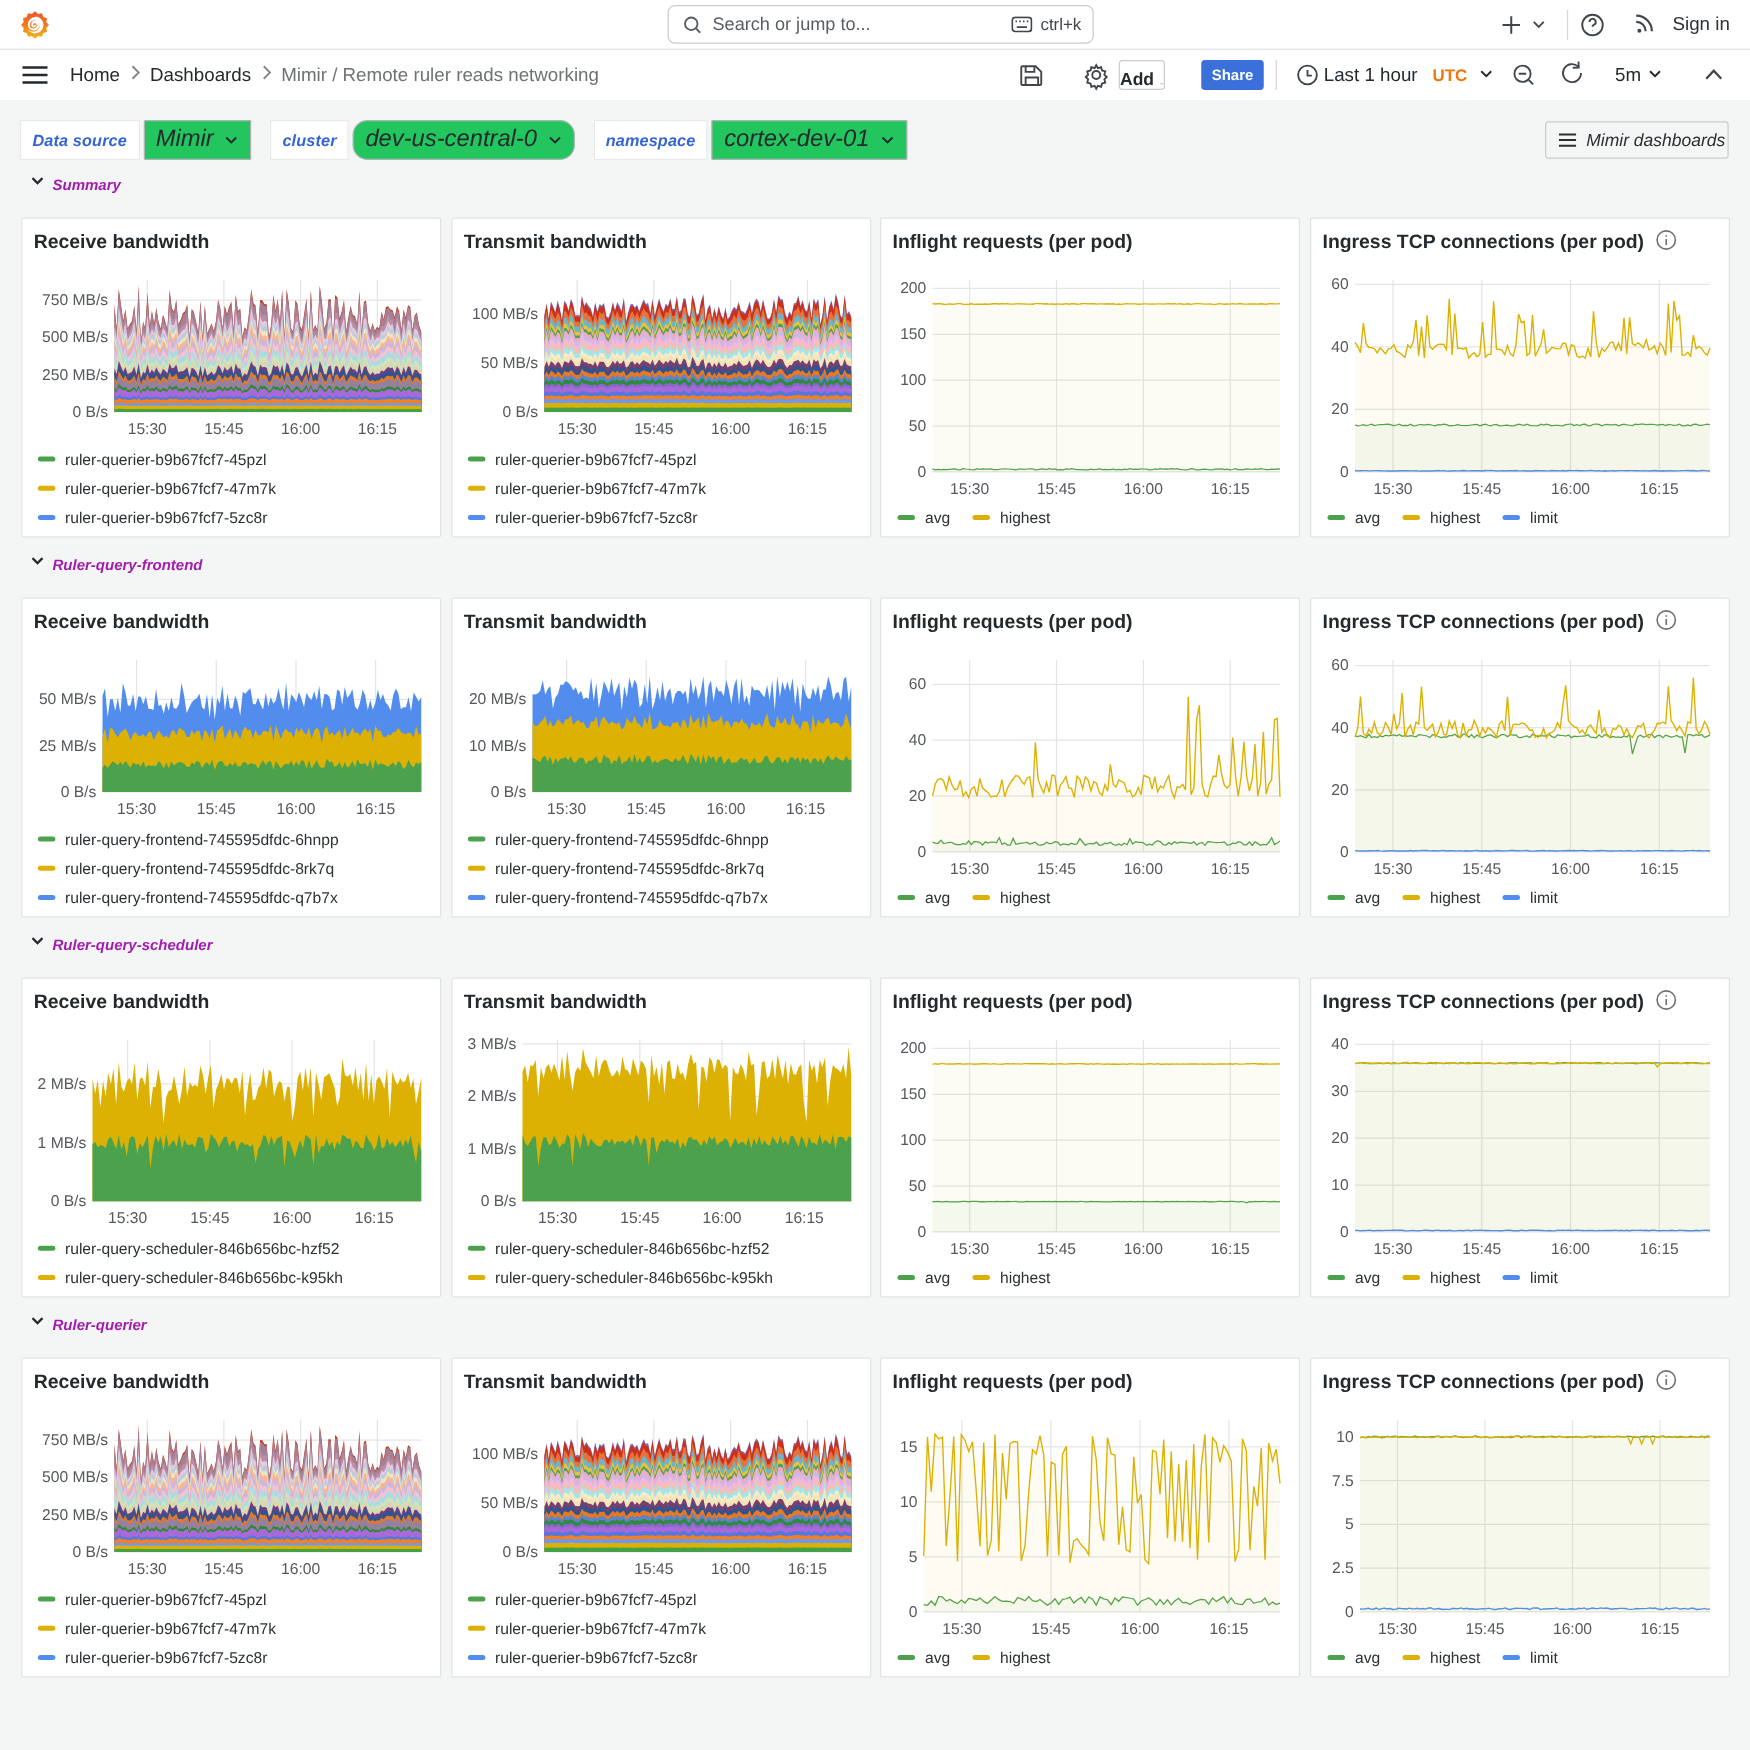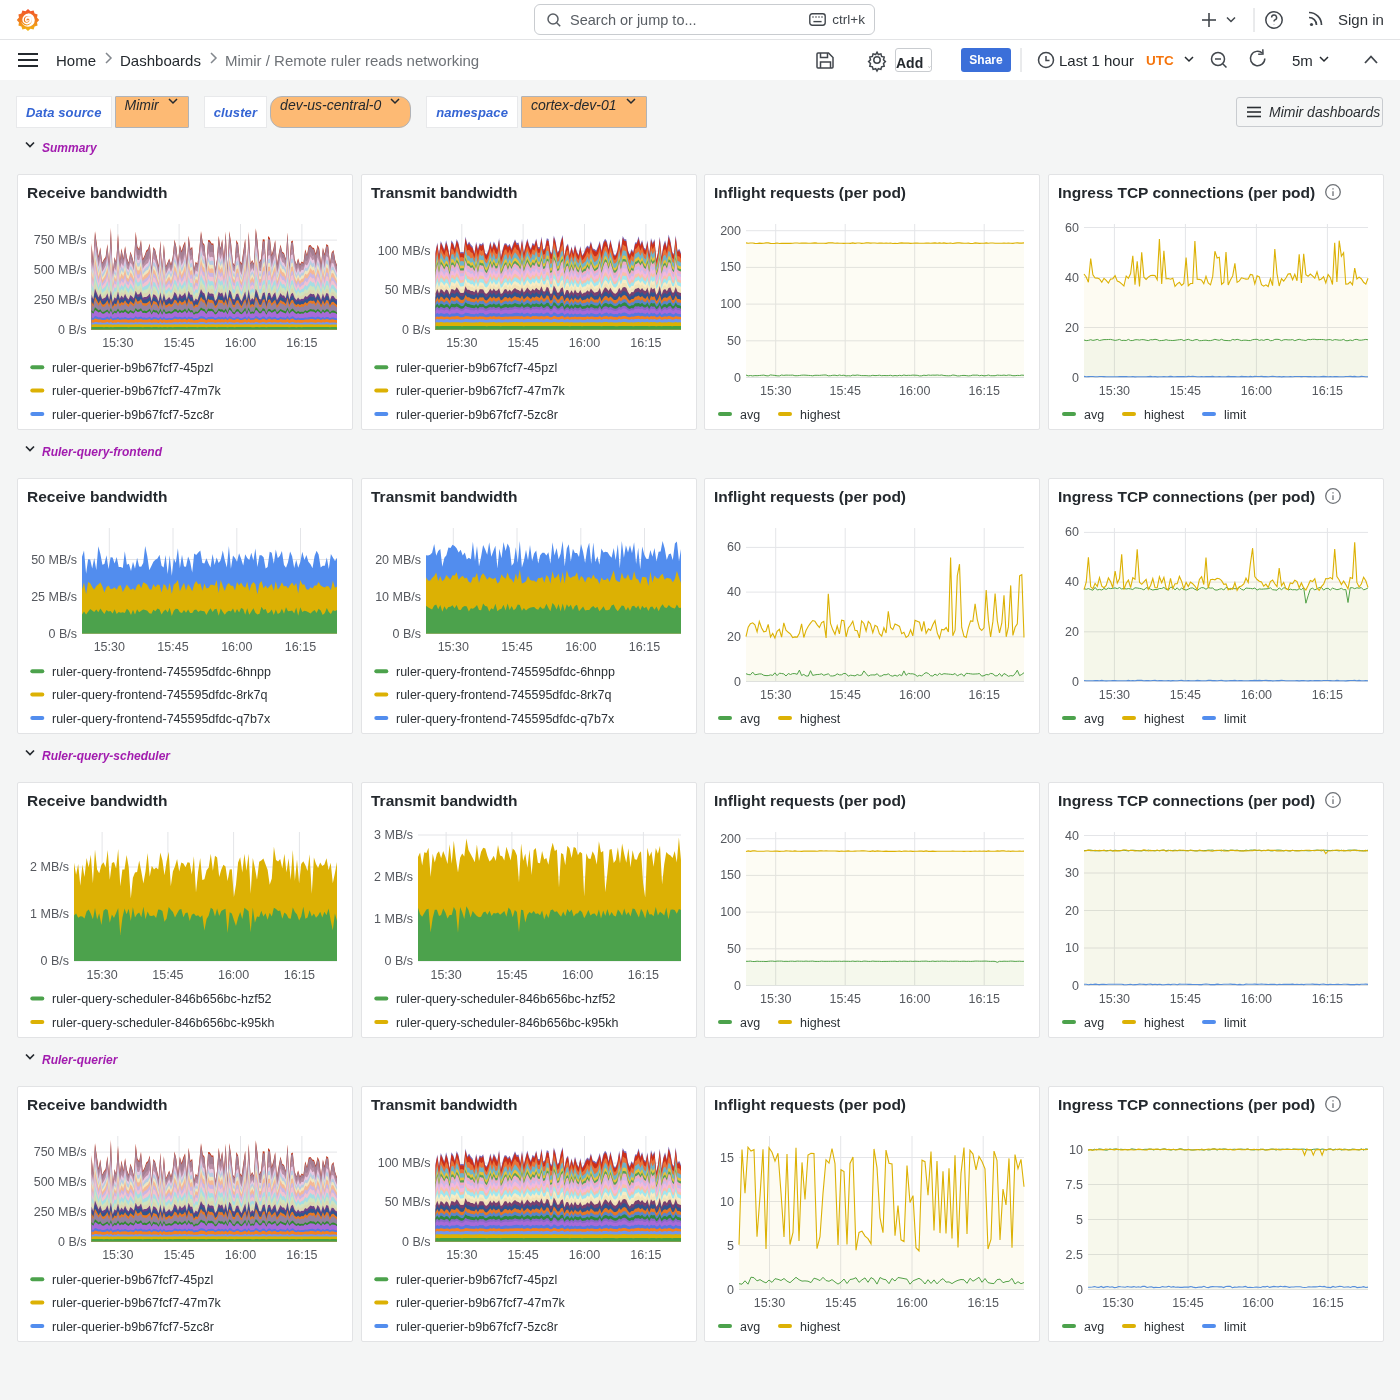--- a/index.html
+++ b/index.html
@@ -5,21 +5,21 @@
 * { margin:0; padding:0; box-sizing:border-box; }
 html,body { width:1400px; height:1400px; font-family:"Liberation Sans",sans-serif; background:#f4f5f5; overflow:hidden; }
 .nav1 { position:absolute; left:0; top:0; width:1400px; height:40px; background:#fff; border-bottom:1px solid #e3e4e6; }
 .nav2 { position:absolute; left:0; top:40px; width:1400px; height:40px; background:#fff; }
 .content { position:absolute; left:0; top:80px; width:1400px; height:1320px; background:#f4f5f5;font-style:italic; }
 .panel { position:absolute; width:336px; height:256px; background:#fff; border:1px solid #e2e3e5; border-radius:2px; }
 .sechead { position:absolute; height:20px; display:flex; align-items:flex-start; font-size:12px; font-weight:bold; color:#a21caf; }
 .sechead svg { margin-right:6px; }
 .searchbox { position:absolute; left:534px; top:4px; width:341px; height:31px; border:1px solid #c9ccd0; border-radius:6px; background:#fff; display:flex; align-items:center; }
 .vlabel { height:32px; background:#fff; border:1px solid #e8e9eb; display:flex; align-items:center; padding:0 9px; color:#3565d4; font-size:13px; font-weight:bold; letter-spacing:0.1px; }
-.vdrop { height:32px; background:#fdba74; border:1px solid #b0b3b8; border-radius:1px; display:flex; padding:0 9px; color:#24292e; font-size:14px; }
+.vdrop { height:32px; background:#22c55e; border:1px solid #b0b3b8; border-radius:1px; display:flex; align-items:center; padding:0 9px; color:#24292e; font-size:19px; }
 .frow { position:absolute; top:96px; display:flex; }
 </style>
 </head>
 <body>
 
 <div class="nav1">
   <svg width="24" height="24" viewBox="0 0 24 24" style="position:absolute;left:16px;top:8px;">
     <defs>
         <linearGradient id="glogo" x1="0" y1="0" x2="0" y2="1">
       <stop offset="0" stop-color="#f3522b"></stop>

